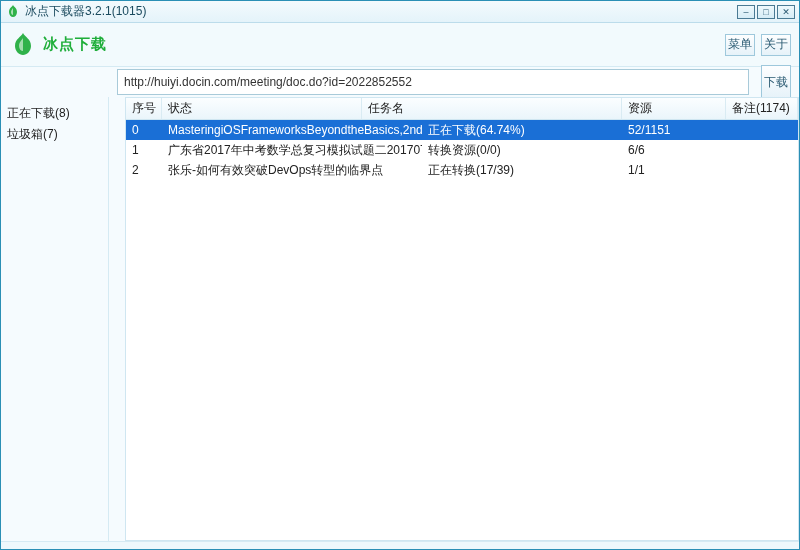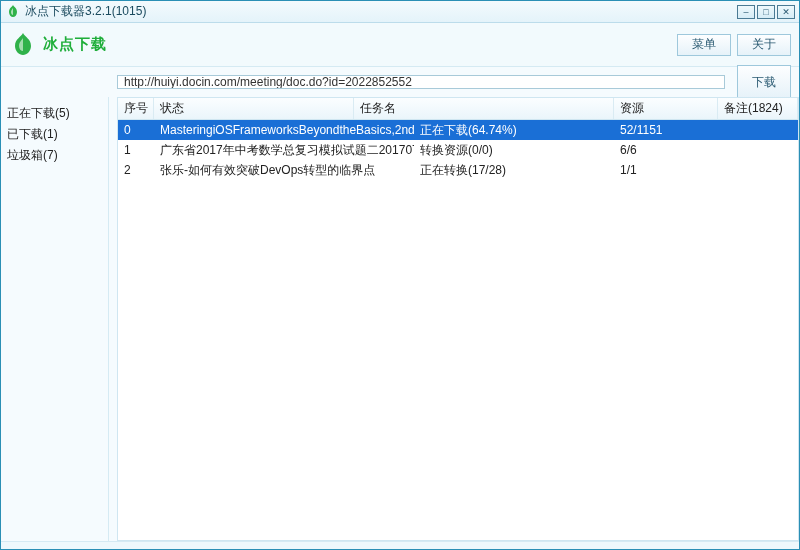--- a/index.html
+++ b/index.html
@@ -8,29 +8,29 @@
   
   .titlebar { height: 22px; display: flex; align-items: center; padding: 0 4px; background: linear-gradient(#f3fafd, #e4f3fa); border-bottom: 1px solid #bcdceb; }
   .titlebar .app-icon { width: 16px; height: 16px; margin-right: 4px; }
   .titlebar .title { flex: 1; font-size: 12px; color: #1a4a5e; }
   .winbtns { display: flex; gap: 2px; }
   .winbtn { width: 18px; height: 14px; border: 1px solid #4a7a94; background: linear-gradient(#eef8fc,#d6ecf6); display: flex; align-items: center; justify-content: center; font-size: 9px; color: #2b5a72; cursor: default; }
   
   .header { height: 44px; display: flex; align-items: center; padding: 0 8px; background: #f2fafd; border-bottom: 1px solid #d5eaf3; }
   .logo { width: 28px; height: 28px; margin-right: 6px; }
   .brand { font-size: 15px; font-weight: bold; color: #1fae3a; letter-spacing: 1px; flex: 1; }
-  .hbtn { height: 22px; padding: 0 14px; margin-left: 6px; border: 1px solid #9ec8dc; background: linear-gradient(#fdfeff,#e6f2f9); color: #2a5a72; font-size: 12px; display: flex; align-items: center; }
+  .hbtn { height: 22px; padding: 0 2px; margin-left: 6px; border: 1px solid #9ec8dc; background: linear-gradient(#fdfeff,#e6f2f9); color: #2a5a72; font-size: 12px; display: flex; align-items: center; }
   
   .urlrow { height: 30px; display: flex; align-items: center; padding: 4px 8px 4px 116px; gap: 6px; background: #f5fbfe; }
-  .urlinput { flex: 1; height: 14px; border: 1px solid #a8cad9; background: #fff; padding: 0 6px; font-size: 12px; color: #333; }
+  .urlinput { flex: 1; height: 26px; border: 1px solid #a8cad9; background: #fff; padding: 0 6px; font-size: 12px; color: #333; }
   
   .body { flex: 1; display: flex; min-height: 0; }
   .sidebar { width: 108px; border-right: 1px solid #d5eaf3; padding: 6px 4px; background: #f5fbfe; }
   .sideitem { font-size: 12px; color: #222; padding: 2px 2px; white-space: nowrap; }
-  .main { flex: 1; display: flex; flex-direction: column; background: #fff; border: 1px solid #cfe6f1; margin: 0 0 0 8px; }
+  .main { flex: 1; display: flex; flex-direction: column; background: #fff; border: 1px solid #cfe6f1; margin: 0 0 0 16px; }
   
   .thead { height: 22px; display: flex; align-items: center; background: linear-gradient(#fbfeff,#eaf5fb); border-bottom: 1px solid #cfe6f1; color: #222; font-size: 12px; }
   .th, .td { padding: 0 6px; overflow: hidden; white-space: nowrap; text-overflow: ellipsis; }
   .th { border-right: 1px solid #d9ebf3; height: 100%; display: flex; align-items: center; }
   .col-idx   { width: 36px; flex: 0 0 36px; }
   .col-name  { width: 260px; flex: 0 0 260px; }
   .col-state { width: 200px; flex: 0 0 200px; }
   .col-res   { width: 104px; flex: 0 0 104px; text-align: right; }
   .col-note  { flex: 1; }
   .tbody { flex: 1; overflow: auto; background: #fff; }
@@ -74,52 +74,51 @@
     <div class="hbtn">关于</div>
   </div>
 
   <div class="urlrow">
     <input class="urlinput" type="text" value="http://huiyi.docin.com/meeting/doc.do?id=2022852552" style="">
     <div class="hbtn" style="height:34px;">下载</div>
   </div>
 
   <div class="body">
     <div class="sidebar">
-      <div class="sideitem">正在下载(5)</div>
-      <div class="sideitem">已下载(1)</div>
+      <div class="sideitem">正在下载(8)</div>
       <div class="sideitem">垃圾箱(7)</div>
     </div>
 
     <div class="main">
       <div class="thead">
         <div class="th col-idx">序号</div>
         <div class="th col-state">状态</div>
         <div class="th col-name">任务名</div>
         <div class="th col-res">资源</div>
-        <div class="th col-note">备注(1824)</div>
+        <div class="th col-note">备注(1174)</div>
       </div>
       <div class="tbody" id="tbody">
           <div class="row selected">
             <div class="td col-idx">0</div>
             <div class="td col-name">MasteringiOSFrameworksBeyondtheBasics,2ndE...</div>
             <div class="td col-state">正在下载(64.74%)</div>
             <div class="td col-res">52/1151</div>
             <div class="td col-note"></div>
           </div>
           <div class="row">
             <div class="td col-idx">1</div>
             <div class="td col-name">广东省2017年中考数学总复习模拟试题二201707...</div>
             <div class="td col-state">转换资源(0/0)</div>
             <div class="td col-res">6/6</div>
             <div class="td col-note"></div>
           </div>
           <div class="row">
             <div class="td col-idx">2</div>
             <div class="td col-name">张乐-如何有效突破DevOps转型的临界点</div>
-            <div class="td col-state">正在转换(17/28)</div>
+            <div class="td col-state">正在转换(17/39)</div>
             <div class="td col-res">1/1</div>
             <div class="td col-note"></div>
           </div>
         </div>
     </div>
   </div>
 
   <div class="statusbar"></div>
 </div>
 

